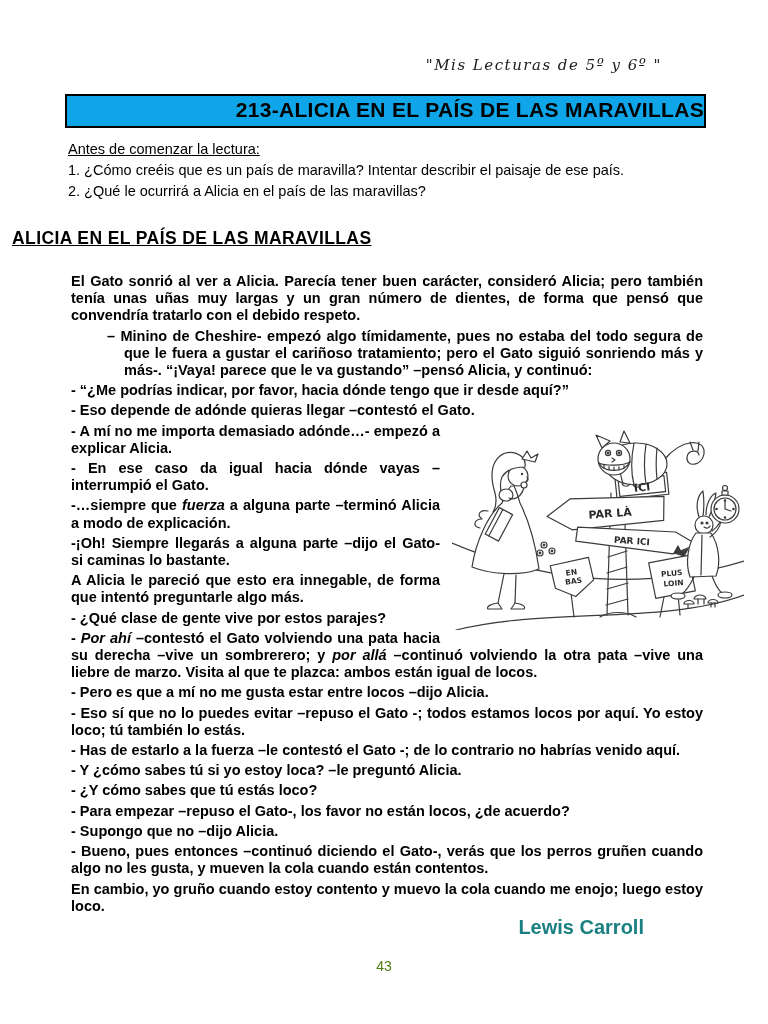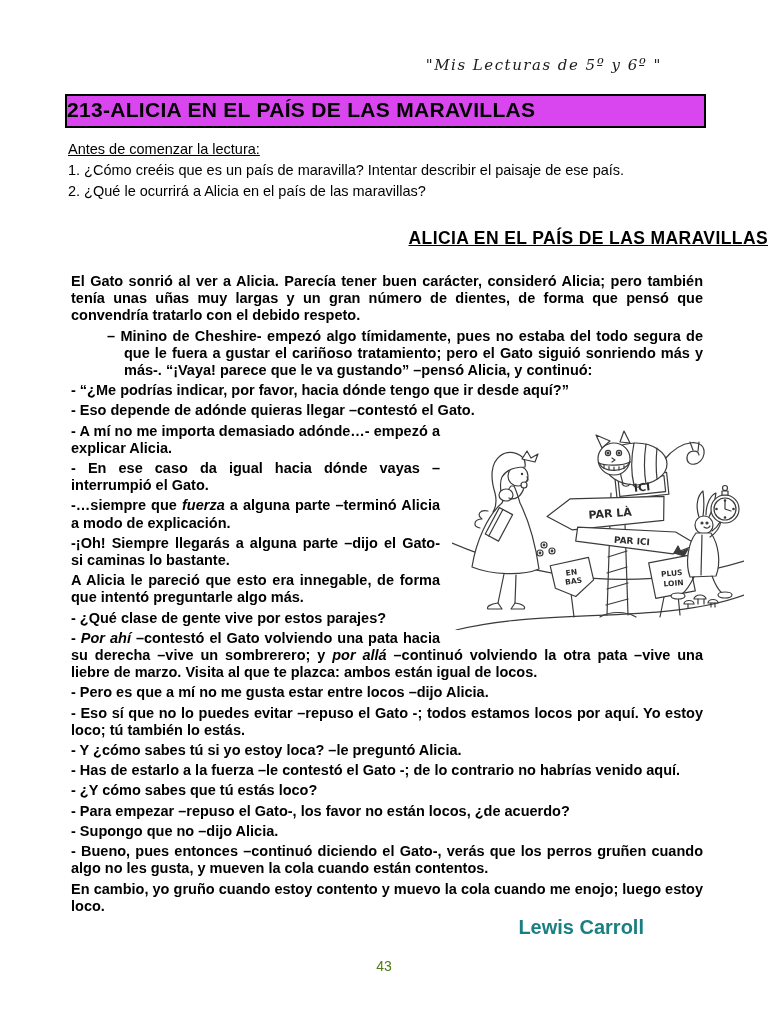--- a/index.html
+++ b/index.html
@@ -1,26 +1,26 @@
 <!DOCTYPE html>
 <html><head>
 <meta charset="utf-8">
 <style>
   html,body{margin:0;padding:0;background:#fff;}
   .page{position:relative;width:768px;height:1024px;background:#ffffff;
         font-family:"Liberation Sans",sans-serif;color:#000;overflow:hidden;}
   .header-quote{margin:56px 106px 0 0;text-align:right;
         font-family:"DejaVu Serif",serif;font-style:italic;font-size:15px;
         letter-spacing:1.5px;color:#1c1c1c;}
-  .banner{margin:20px 62px 0 65px;border:2px solid #000;background:#d946ef;
-        text-align:left;padding:2px 0 4px 0;font-size:21px;font-weight:bold;
+  .banner{margin:20px 62px 0 65px;border:2px solid #000;background:#0ea5e9;
+        text-align:right;padding:2px 0 4px 0;font-size:21px;font-weight:bold;
         letter-spacing:.3px;}
   .prelecture{margin:11px 60px 0 68px;font-size:14.5px;line-height:21px;}
   .prelecture-heading{font-weight:normal;text-decoration:underline;}
-  .story-title{margin:26px 0 0 12px;text-align:right;font-size:17.5px;font-weight:bold;
+  .story-title{margin:26px 0 0 12px;text-align:left;font-size:17.5px;font-weight:bold;
         text-decoration:underline;letter-spacing:.4px;}
   .story{margin:24px 62px 0 68px;font-size:14.5px;line-height:17.2px;
         font-weight:bold;text-align:justify;}
   .story p{margin:3px;}
   .story .indent{padding-left:53px;text-indent:-17px;}
   .it{font-style:italic;}
   .illustration{float:right;width:292px;height:205px;margin:2px -38px 2px 12px;}
   .illustration svg{width:100%;height:100%;display:block;}
   .author{margin:4px 62px 0 0;text-align:right;font-weight:bold;font-size:20px;
         color:#1A7F80;}
@@ -187,22 +187,22 @@
       </div>
     <p class=""><span>- A mí no me importa demasiado adónde…- empezó a explicar Alicia.</span></p>
         <p class=""><span>- En ese caso da igual hacia dónde vayas – interrumpió el Gato.</span></p>
         <p class=""><span>-…siempre que </span><span class="it">fuerza</span><span> a alguna parte –terminó Alicia a modo de explicación.</span></p>
         <p class=""><span>-¡Oh! Siempre llegarás a alguna parte –dijo el Gato- si caminas lo bastante.</span></p>
         <p class=""><span>A Alicia le pareció que esto era innegable, de forma que intentó preguntarle algo más.</span></p>
         <p class=""><span>- ¿Qué clase de gente vive por estos parajes?</span></p>
         <p class=""><span>- </span><span class="it">Por ahí</span><span> –contestó el Gato volviendo una pata hacia su derecha –vive un sombrerero; y </span><span class="it">por allá</span><span> –continuó volviendo la otra pata –vive una liebre de marzo. Visita al que te plazca: ambos están igual de locos.</span></p>
         <p class=""><span>- Pero es que a mí no me gusta estar entre locos –dijo Alicia.</span></p>
         <p class=""><span>- Eso sí que no lo puedes evitar –repuso el Gato -; todos estamos locos por aquí. Yo estoy loco; tú también lo estás.</span></p>
+        <p class=""><span>- Has de estarlo a la fuerza –le contestó el Gato -; de lo contrario no habrías venido aquí.</span></p>
         <p class=""><span>- Y ¿cómo sabes tú si yo estoy loca? –le preguntó Alicia.</span></p>
-        <p class=""><span>- Has de estarlo a la fuerza –le contestó el Gato -; de lo contrario no habrías venido aquí.</span></p>
         <p class=""><span>- ¿Y cómo sabes que tú estás loco?</span></p>
         <p class=""><span>- Para empezar –repuso el Gato-, los favor no están locos, ¿de acuerdo?</span></p>
         <p class=""><span>- Supongo que no –dijo Alicia.</span></p>
         <p class=""><span>- Bueno, pues entonces –continuó diciendo el Gato-, verás que los perros gruñen cuando algo no les gusta, y mueven la cola cuando están contentos.</span></p>
         <p class=""><span>En cambio, yo gruño cuando estoy contento y muevo la cola cuando me enojo; luego estoy loco.</span></p>
       </div>
     <div class="author">Lewis Carroll</div>
   </div>
 
   <div class="page-number">43</div>

